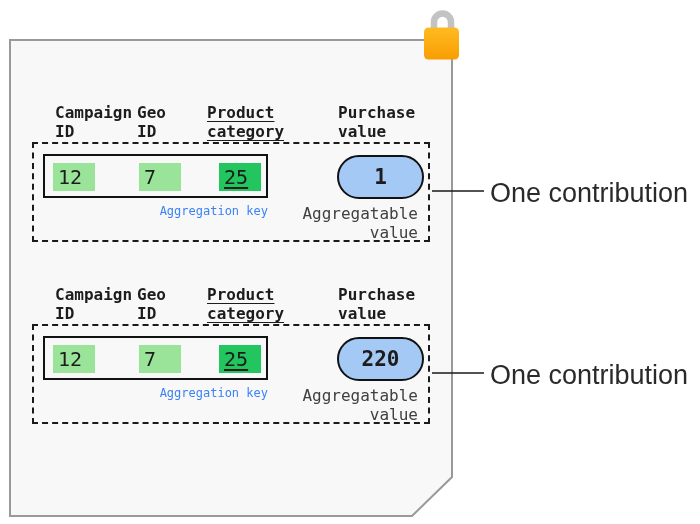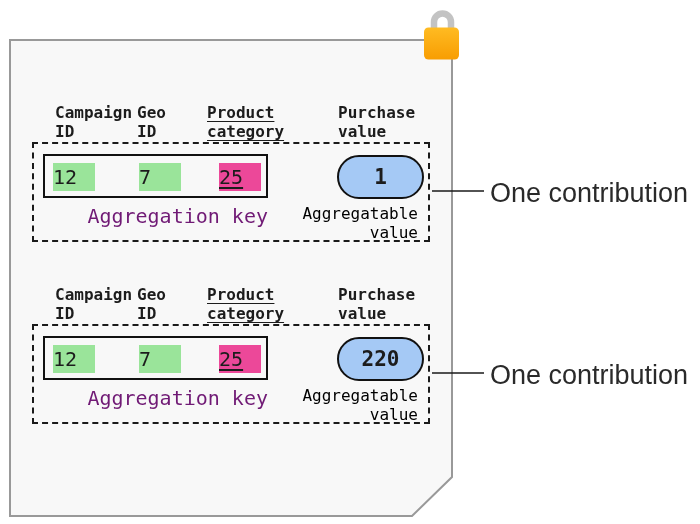--- a/index.html
+++ b/index.html
@@ -12,36 +12,36 @@
   .col-h0{left:55px;}
   .col-h1{left:137px;}
   .col-h2{left:207px;text-decoration:underline;text-underline-offset:3px;}
   .col-h3{left:338px;font-weight:bold;}
 
   .dashed-box{position:absolute;left:32px;top:39px;width:398px;height:100px;
               border:2px dashed #1a1a1a;box-sizing:border-box;}
   .key-box{position:absolute;left:43px;top:51px;width:225px;height:44px;
            border:2.5px solid #111;box-sizing:border-box;}
   .key-cell{position:absolute;top:7px;width:42px;height:28px;font-size:20px;
-            line-height:28px;box-sizing:border-box;}
+            line-height:28px;padding-left:5px;box-sizing:border-box;}
   .cell-0{left:8px;}
   .cell-1{left:94px;}
   .cell-2{left:174px;}
   .cell-green{background:#9ae49a;}
-  .cell-yellow{background:#ec4899;}
+  .cell-yellow{background:#22c55e;}
   .cell-underline{text-decoration:underline;text-underline-offset:3px;}
 
   .agg-key-label{position:absolute;left:43px;top:101px;width:225px;
-                 text-align:right;font-size:20px;color:#701a75;}
+                 text-align:right;font-size:12px;color:#3b82f6;}
   .value-pill{position:absolute;left:337px;top:52px;width:87px;height:44px;
               background:#a5c9f5;border:2.5px solid #111;border-radius:22px;
               box-sizing:border-box;display:flex;align-items:center;justify-content:center;
               font-size:21px;font-weight:bold;}
   .agg-val-label{position:absolute;left:290px;top:101px;width:128px;
-                 text-align:right;font-size:16px;line-height:19px;color:#000000;white-space:pre-line;}
+                 text-align:right;font-size:16px;line-height:19px;color:#404040;white-space:pre-line;}
   .annotation{position:absolute;left:490px;top:75px;
               font-family:"Liberation Sans",sans-serif;font-size:27px;color:#2a2a2a;}
 
   #metadata-label{position:absolute;left:140px;top:463px;font-size:23px;}
 </style>
 </head>
 <body>
 
 <div id="stage">
 

